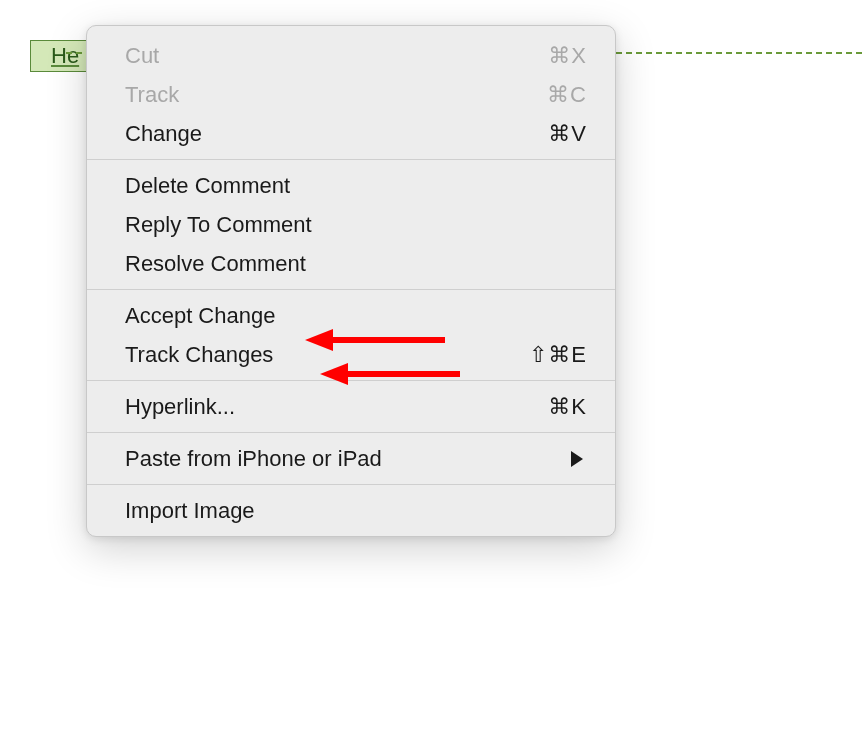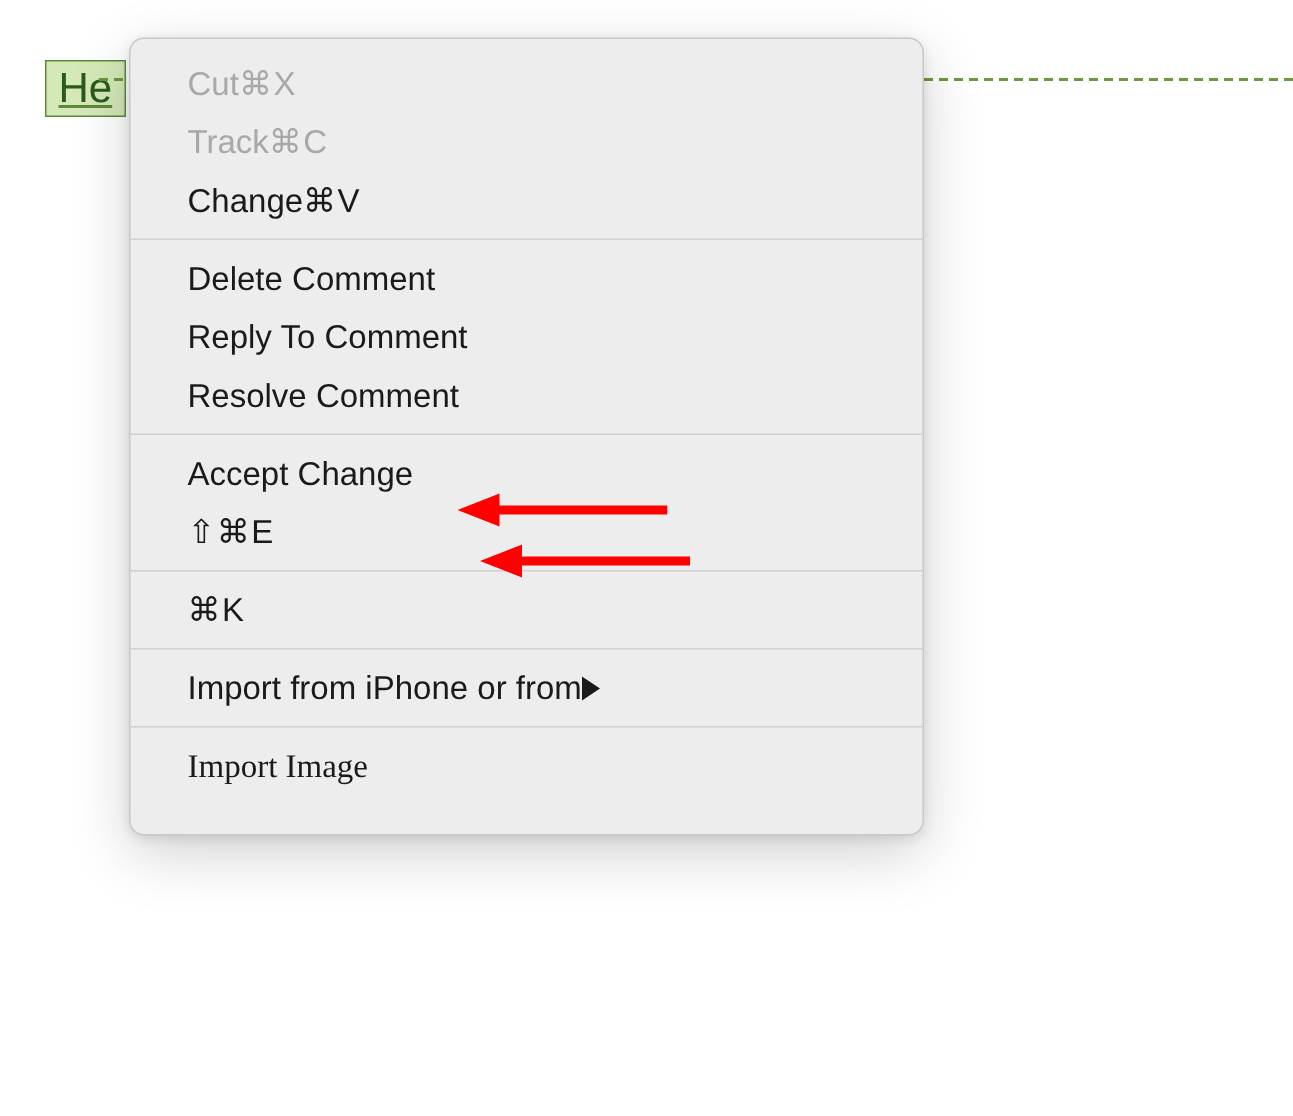--- a/index.html
+++ b/index.html
@@ -21,22 +21,22 @@
       top: 40px;
       left: 30px;
       right: 0;
     }
     
     .highlighted-text {
       display: inline-block;
       background: #d4e8b8;
       border: 1px solid #5a8a3a;
       color: #2a5a1a;
-      font-size: 28px;
-      padding: 2px 8px;
+      font-size: 22px;
+      padding: 2px 20px;
       text-decoration: underline;
       text-decoration-color: #5a8a3a;
     }
     
     .comment-line {
       position: absolute;
       top: 52px;
       left: 66px;
       right: 0;
       height: 0;
@@ -57,34 +57,33 @@
     
     .menu-section {
       padding: 6px 0;
     }
     
     .menu-section:first-child {
       padding-top: 10px;
     }
     
     .menu-section:last-child {
-      padding-bottom: 26px;
-      font-family: Liberation Serif, serif;
+      padding-bottom: 6px;
     }
     
     .menu-divider {
       height: 1px;
       background: #cfcfcf;
       margin: 0;
     }
     
     .menu-item {
       display: flex;
       align-items: center;
-      justify-content: flex-start;
+      justify-content: space-between;
       padding: 3px 28px 3px 38px;
       font-size: 22px;
       color: #1a1a1a;
       line-height: 1.5;
       cursor: default;
     }
     
     .menu-item.disabled {
       color: #a8a8a8;
     }
@@ -163,37 +162,39 @@
     </div>
   </div>
 
   <div class="menu-divider"></div>
 
   <div class="menu-section">
     <div class="menu-item">
       <span>Accept Change</span>
     </div>
     <div class="menu-item">
+      <span>Track Changes</span>
       <span class="shortcut">⇧⌘E</span>
     </div>
   </div>
 
   <div class="menu-divider"></div>
 
   <div class="menu-section">
     <div class="menu-item">
+      <span>Hyperlink...</span>
       <span class="shortcut">⌘K</span>
     </div>
   </div>
 
   <div class="menu-divider"></div>
 
   <div class="menu-section">
     <div class="menu-item">
-      <span>Import from iPhone or from</span>
+      <span>Paste from iPhone or iPad</span>
       <span class="submenu-arrow"></span>
     </div>
   </div>
 
   <div class="menu-divider"></div>
 
   <div class="menu-section">
     <div class="menu-item">
       <span>Import Image</span>
     </div>

